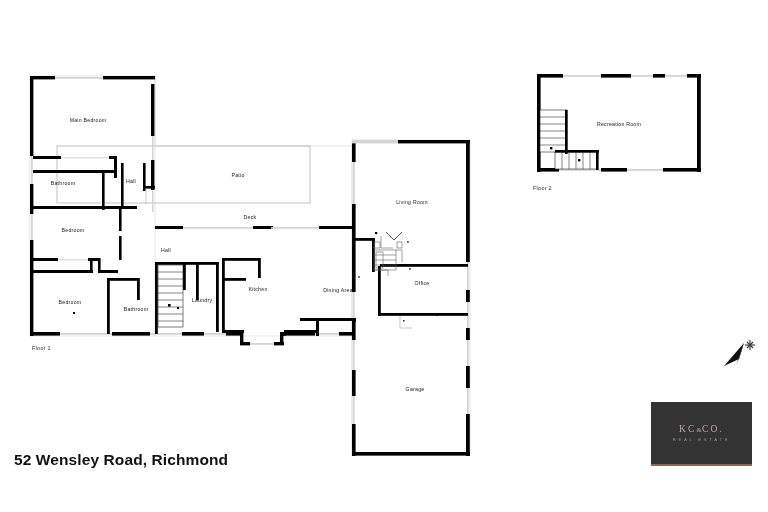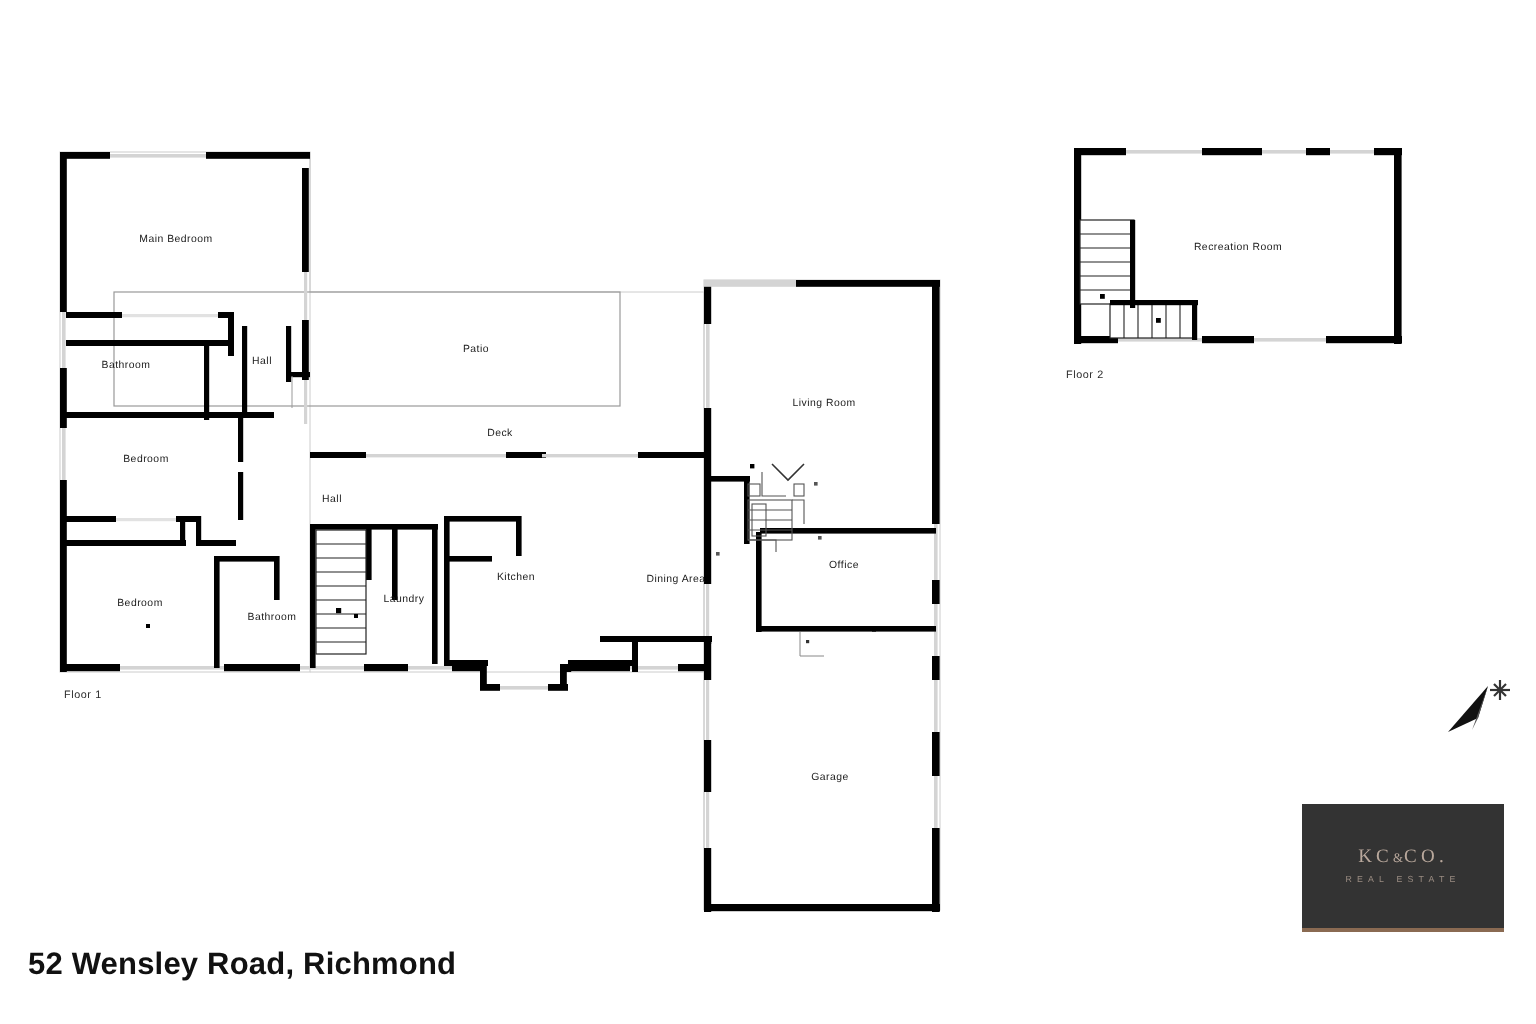--- a/index.html
+++ b/index.html
@@ -36,21 +36,21 @@
     position: absolute;
     font-size: 5.4px;
     letter-spacing: 0.3px;
     color: #2a2a2a;
     white-space: nowrap;
     font-family: "Liberation Sans", sans-serif;
   }
   #property-title {
     position: absolute;
     left: 14px;
-    top: 474px;
+    top: 451px;
     font-size: 15.5px;
     font-weight: bold;
     letter-spacing: 0.1px;
     color: #111111;
     font-family: "Liberation Sans", sans-serif;
   }
   #brand-logo {
     position: absolute;
     left: 651px;
     top: 402px;

